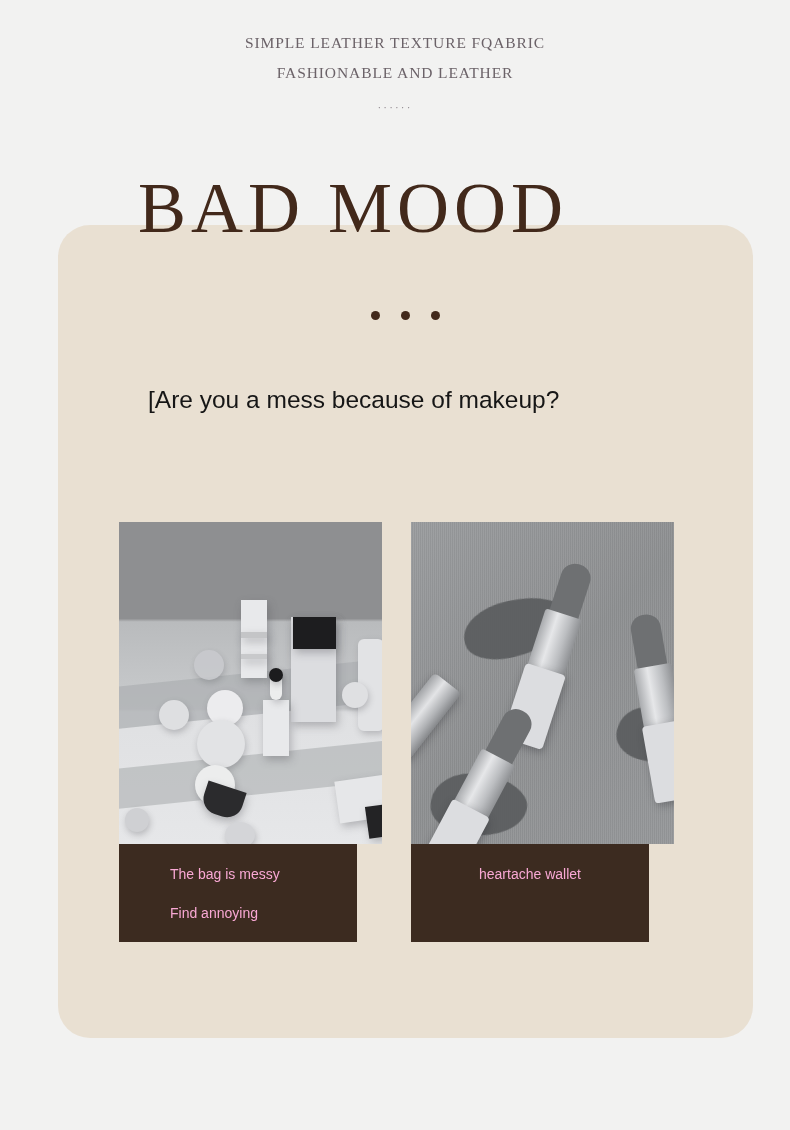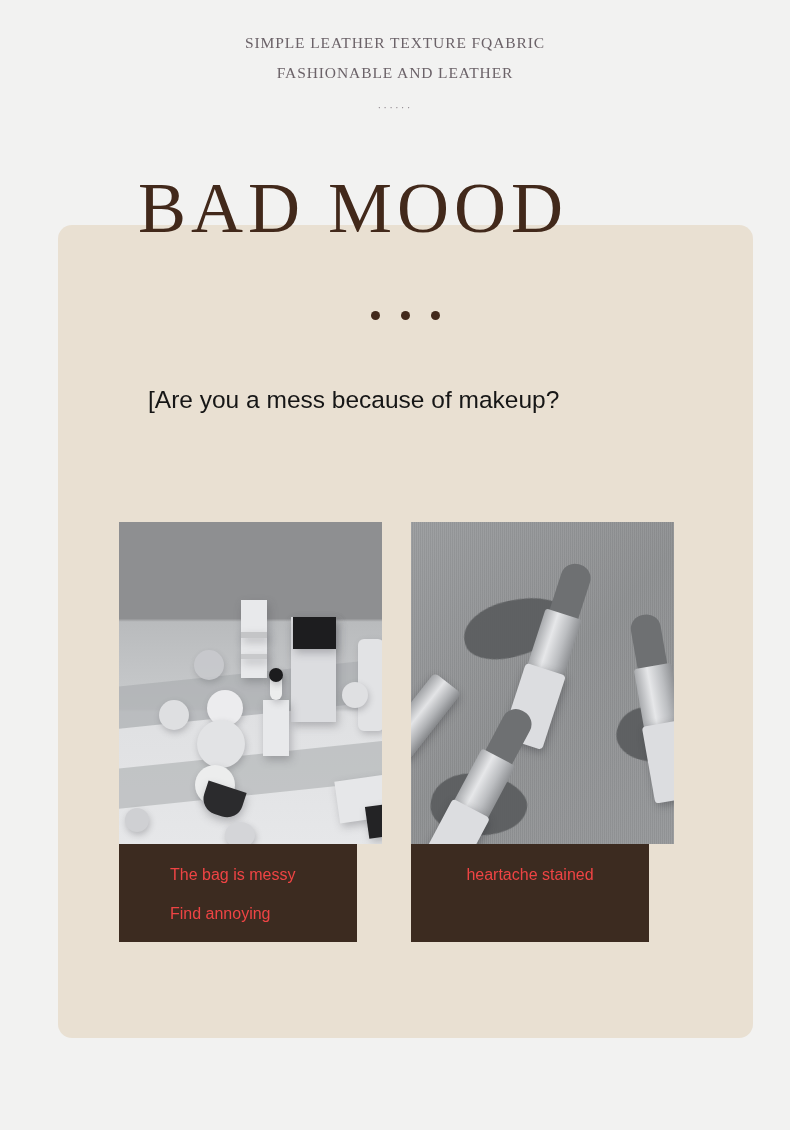--- a/index.html
+++ b/index.html
@@ -58,21 +58,21 @@
   }
 
   
   .card {
     position: absolute;
     left: 58px;
     top: 225px;
     width: 695px;
     height: 813px;
     background: #e9e0d2;
-    border-radius: 14px;
+    border-radius: 32px;
     z-index: 1;
   }
 
   
   .dots-row {
     position: absolute;
     left: 0;
     top: 86px;
     width: 695px;
     display: flex;
@@ -171,22 +171,22 @@
     position: absolute;
     background: linear-gradient(90deg,#a2a4a7 0%,#e3e4e6 40%,#b0b2b5 75%,#86888b 100%);
     border-radius: 5px; box-shadow: 2px 3px 8px rgba(50,50,55,.4);
   }
 
   
   .caption {
     width: 238px;
     height: 98px;
     background: #3c2b20;
-    color: #ef4444;
-    font-size: 16px;
+    color: #f9a8d4;
+    font-size: 14px;
     line-height: 39px;
     padding-top: 11px;
     box-sizing: border-box;
     overflow: visible;
     position: relative;
   }
   .caption.left-align { text-align: left; padding-left: 51px; }
   .caption.center-align { text-align: center; }
   .cap-line { white-space: nowrap; }
   .caption.center-align .cap-line.wide { margin-left: -12px; }
@@ -279,18 +279,18 @@
           <div class="barrel" style="left:20px;top:110px;"></div>
         </div>
 
         <div class="lip" style="left:76px;top:170px;transform:rotate(28deg);">
           <div class="bullet" style="left:26px;top:0;"></div>
           <div class="mid" style="left:22px;top:52px;"></div>
           <div class="barrel" style="left:20px;top:110px;"></div>
         </div>
       </div>
       <div class="caption center-align">
-        <div class="cap-line">heartache stained</div>
+        <div class="cap-line">heartache wallet</div>
       </div>
     </div>
 
   </div>
 </div>
 
 </body></html>

